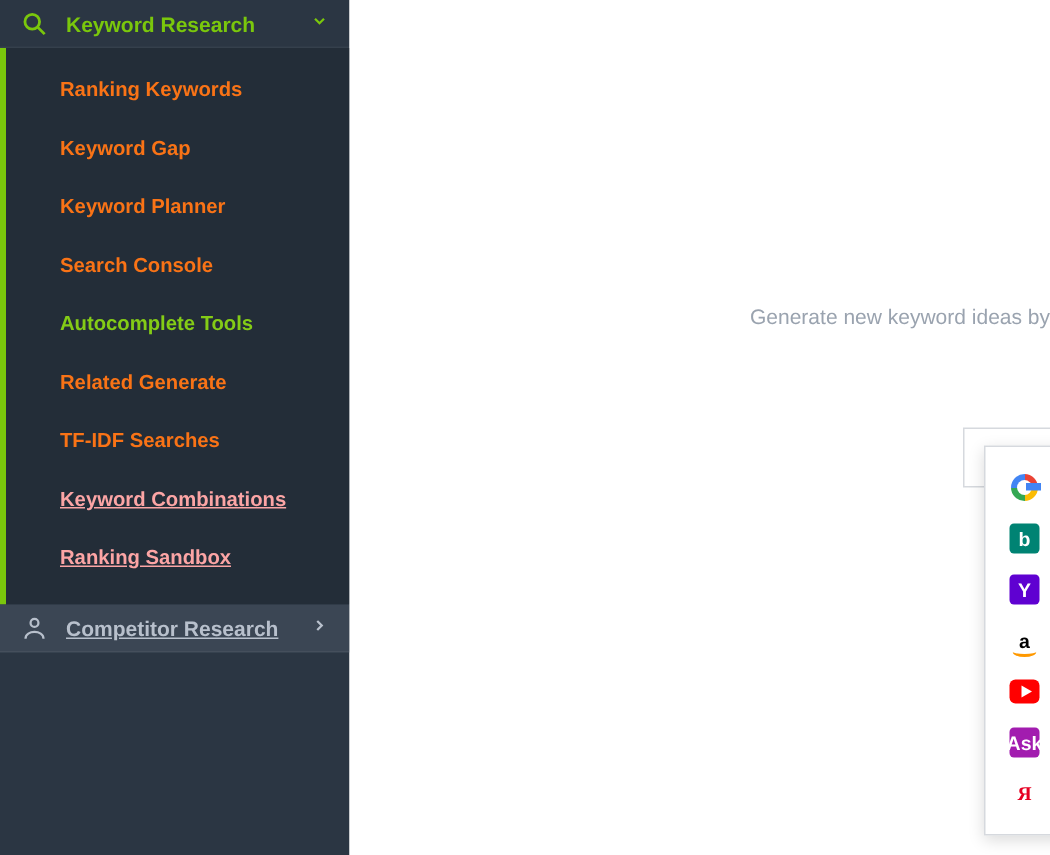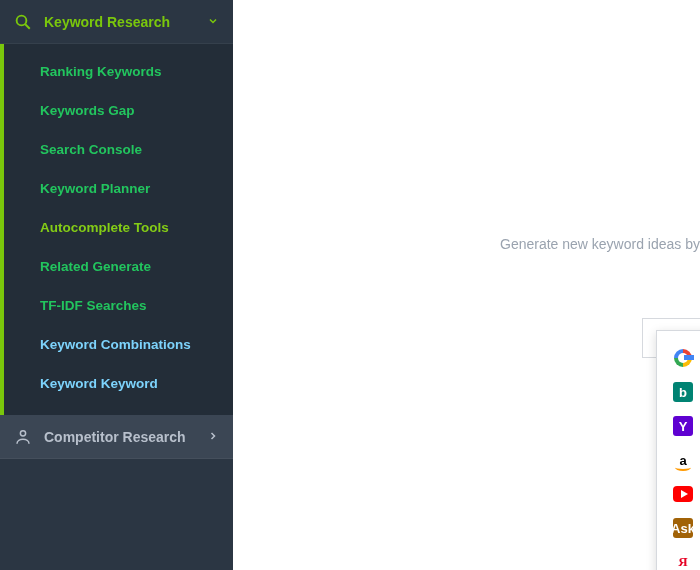--- a/index.html
+++ b/index.html
@@ -8,21 +8,21 @@
 
     
     .sidebar {
       width: 233px;
       height: 570px;
       background: #2b3643;
     }
     .section-header {
       display: flex;
       align-items: center;
-      height: 44px;
+      height: 32px;
       padding: 0 14px;
       cursor: pointer;
       border-bottom: 1px solid rgba(255,255,255,0.05);
     }
     .section-header .icon {
       width: 18px;
       display: flex;
       align-items: center;
       justify-content: center;
       margin-right: 12px;
@@ -30,43 +30,43 @@
     .section-header .title {
       flex: 1;
       font-size: 14px;
       font-weight: 700;
     }
     .section-header .chevron svg { width: 12px; height: 12px; }
     .kr-header { color: #7ac70c; }
     .comp-header {
       background: #3b4654;
       color: #b8c0cc;
+      text-decoration: underline;
     }
 
     .subitems {
       background: #232d38;
       padding: 8px 0 12px 0;
       border-left: 4px solid #7ac70c;
     }
     .subitem {
       padding: 12px 14px 12px 36px;
-      color: #22c55e;
+      color: #f97316;
       font-size: 13.5px;
       font-weight: 700;
       cursor: pointer;
     }
     .subitem.active { color: #84cc16; }
-    .subitem.dim { color: #7dd3fc; }
+    .subitem.dim { color: #fca5a5; text-decoration: underline; }
 
     
     .main {
       position: relative;
       flex: 1;
       background: #fff;
-      margin-top: 33px;
     }
     .gen-text {
       position: absolute;
       top: 203px; right: 0;
       color: #9aa3af;
       font-size: 14px;
       white-space: nowrap;
     }
 
     .ghost-box {
@@ -144,21 +144,21 @@
       position: relative;
     }
     .ico-youtube::after {
       content: "";
       position: absolute;
       left: 8px; top: 4px;
       border-left: 7px solid #fff;
       border-top: 4px solid transparent;
       border-bottom: 4px solid transparent;
     }
-    .ico-ask { background: #a16207; color: #fff; border-radius: 50%; font-size: 11px; }
+    .ico-ask { background: #a21caf; color: #fff; border-radius: 50%; font-size: 11px; }
     .ico-yandex { color: #e60023; font-size: 17px; font-family: Georgia, serif; }
   </style>
 </head>
 <body>
 
 <nav class="sidebar">
 
   <div class="section-header kr-header">
     <span class="icon">
       <svg viewBox="0 0 24 24" width="18" height="18" fill="none" stroke="#7ac70c" stroke-width="2.5">
@@ -169,28 +169,28 @@
     <span class="title">Keyword Research</span>
     <span class="chevron">
       <svg viewBox="0 0 24 24" fill="none" stroke="#7ac70c" stroke-width="3">
         <polyline points="6 9 12 15 18 9"></polyline>
       </svg>
     </span>
   </div>
 
   <div class="subitems">
     <div class="subitem">Ranking Keywords</div>
-    <div class="subitem">Keywords Gap</div>
+    <div class="subitem">Keyword Gap</div>
+    <div class="subitem">Keyword Planner</div>
     <div class="subitem">Search Console</div>
-    <div class="subitem">Keyword Planner</div>
     <div class="subitem active">Autocomplete Tools</div>
     <div class="subitem">Related Generate</div>
     <div class="subitem">TF-IDF Searches</div>
     <div class="subitem dim">Keyword Combinations</div>
-    <div class="subitem dim">Keyword Keyword</div>
+    <div class="subitem dim">Ranking Sandbox</div>
   </div>
 
   <div class="section-header comp-header">
     <span class="icon">
       <svg viewBox="0 0 24 24" width="18" height="18" fill="none" stroke="#b8c0cc" stroke-width="2">
         <circle cx="12" cy="7" r="3.5"></circle>
         <path d="M4 21c0-4 4-6 8-6s8 2 8 6"></path>
       </svg>
     </span>
     <span class="title">Competitor Research</span>

